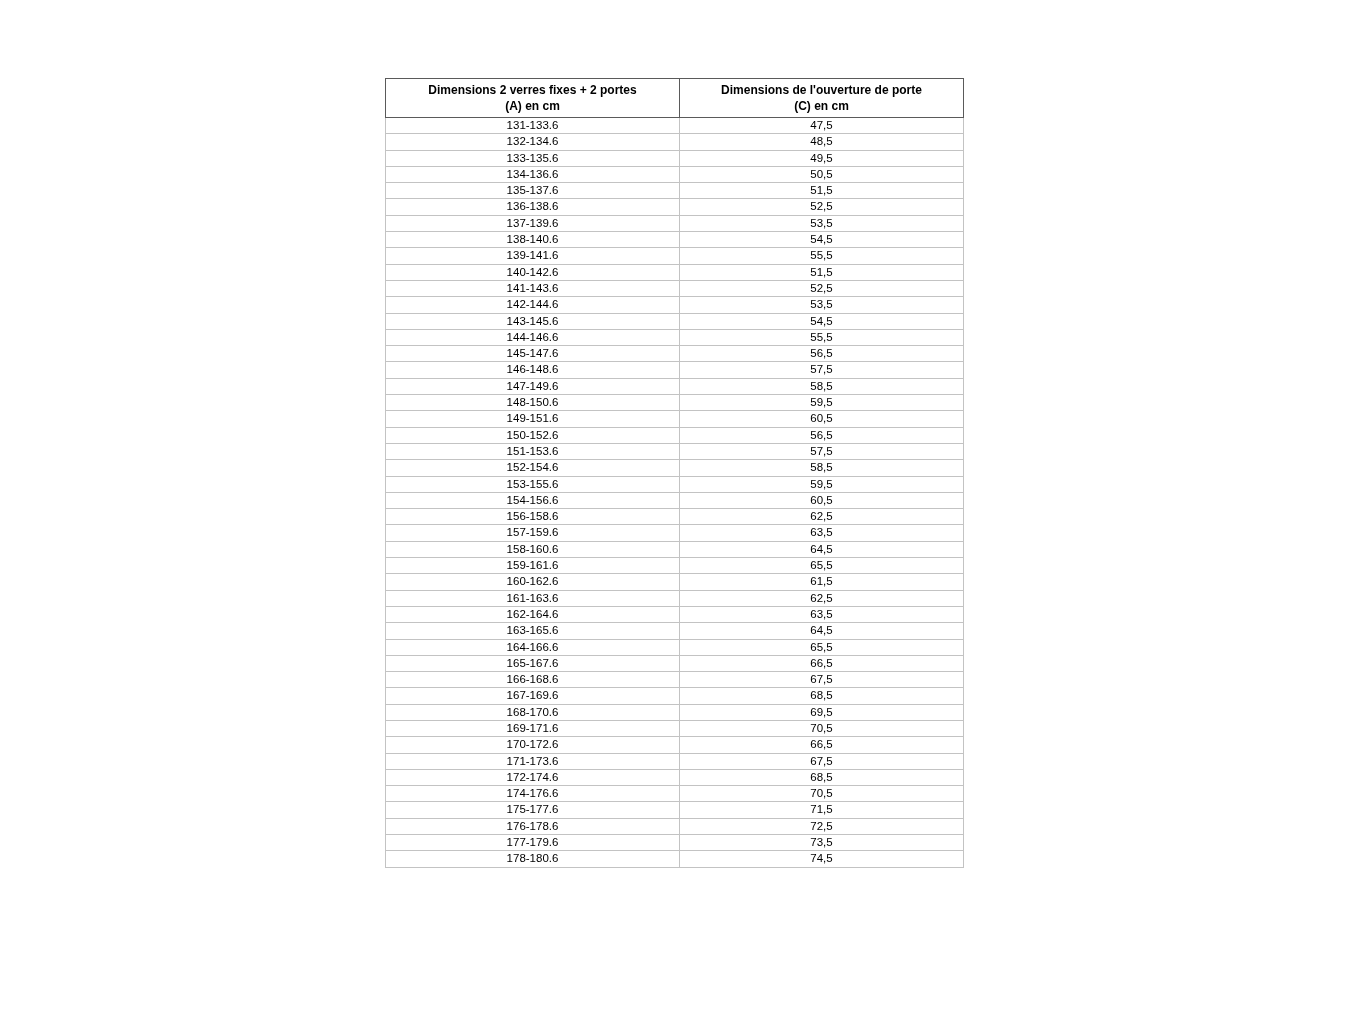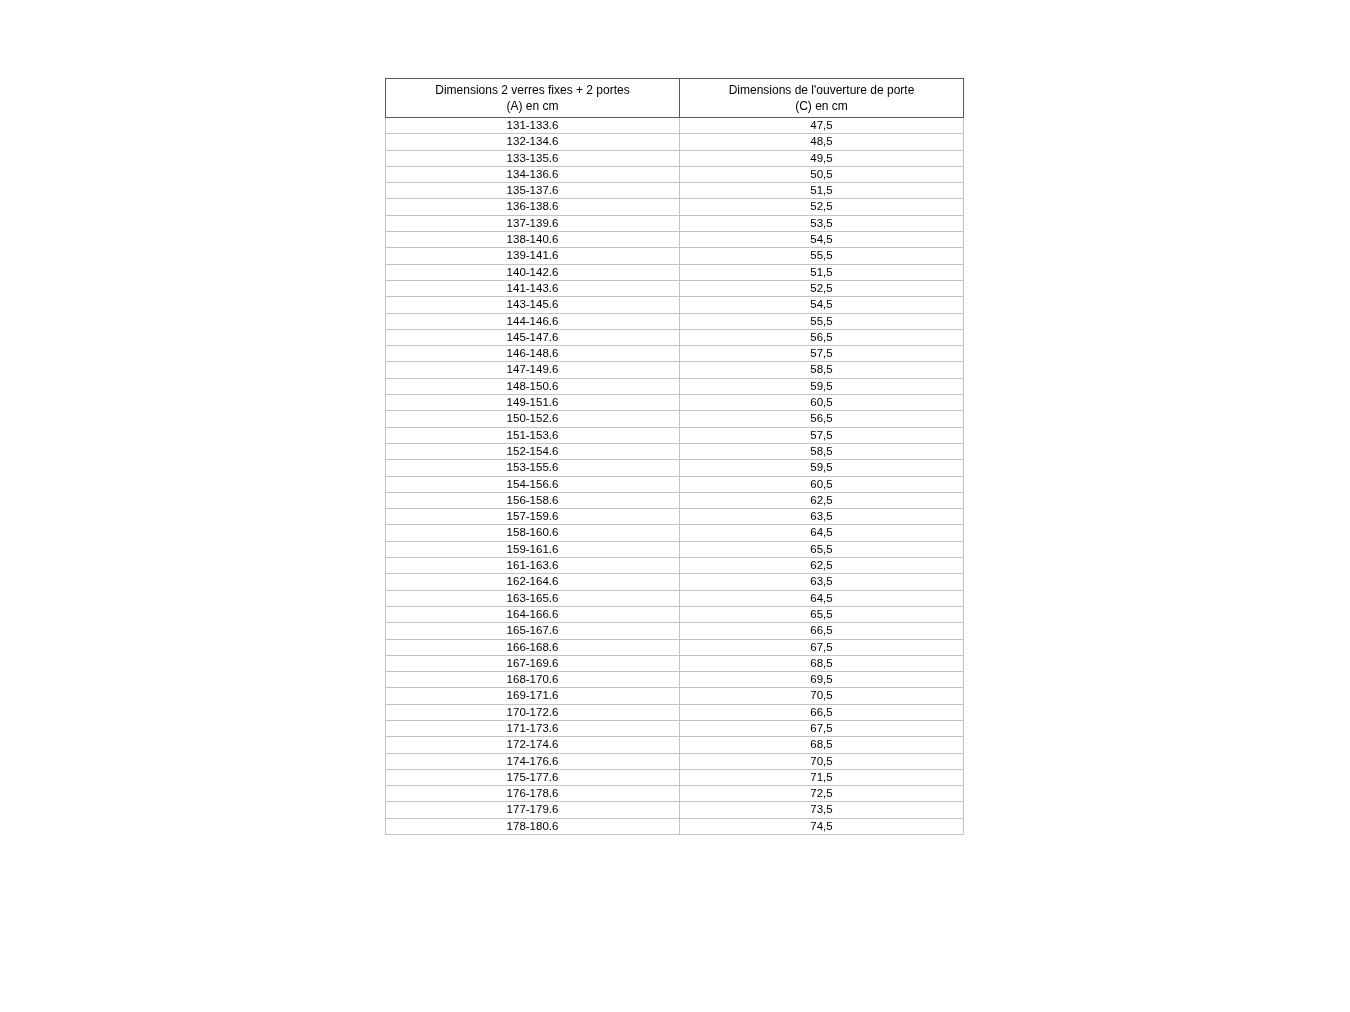--- a/index.html
+++ b/index.html
@@ -21,21 +21,21 @@
     width: 578px;
   }
   table.dim-table {
     border-collapse: collapse;
     width: 578px;
     table-layout: fixed;
   }
   table.dim-table th {
     border: 1px solid #5a5a5a;
     font-size: 12px;
-    font-weight: normal;
+    font-weight: bold;
     color: #000000;
     text-align: center;
     vertical-align: middle;
     padding: 3px 4px;
     line-height: 16px;
     height: 32px;
     background: #ffffff;
   }
   table.dim-table td {
     border: 1px solid #c3c3c3;
@@ -118,20 +118,24 @@
         </tr>
         <tr>
           <td>140-142.6</td>
           <td>51,5</td>
         </tr>
         <tr>
           <td>141-143.6</td>
           <td>52,5</td>
         </tr>
         <tr>
+          <td>142-144.6</td>
+          <td>53,5</td>
+        </tr>
+        <tr>
           <td>143-145.6</td>
           <td>54,5</td>
         </tr>
         <tr>
           <td>144-146.6</td>
           <td>55,5</td>
         </tr>
         <tr>
           <td>145-147.6</td>
           <td>56,5</td>
@@ -180,20 +184,24 @@
           <td>157-159.6</td>
           <td>63,5</td>
         </tr>
         <tr>
           <td>158-160.6</td>
           <td>64,5</td>
         </tr>
         <tr>
           <td>159-161.6</td>
           <td>65,5</td>
+        </tr>
+        <tr>
+          <td>160-162.6</td>
+          <td>61,5</td>
         </tr>
         <tr>
           <td>161-163.6</td>
           <td>62,5</td>
         </tr>
         <tr>
           <td>162-164.6</td>
           <td>63,5</td>
         </tr>
         <tr>

